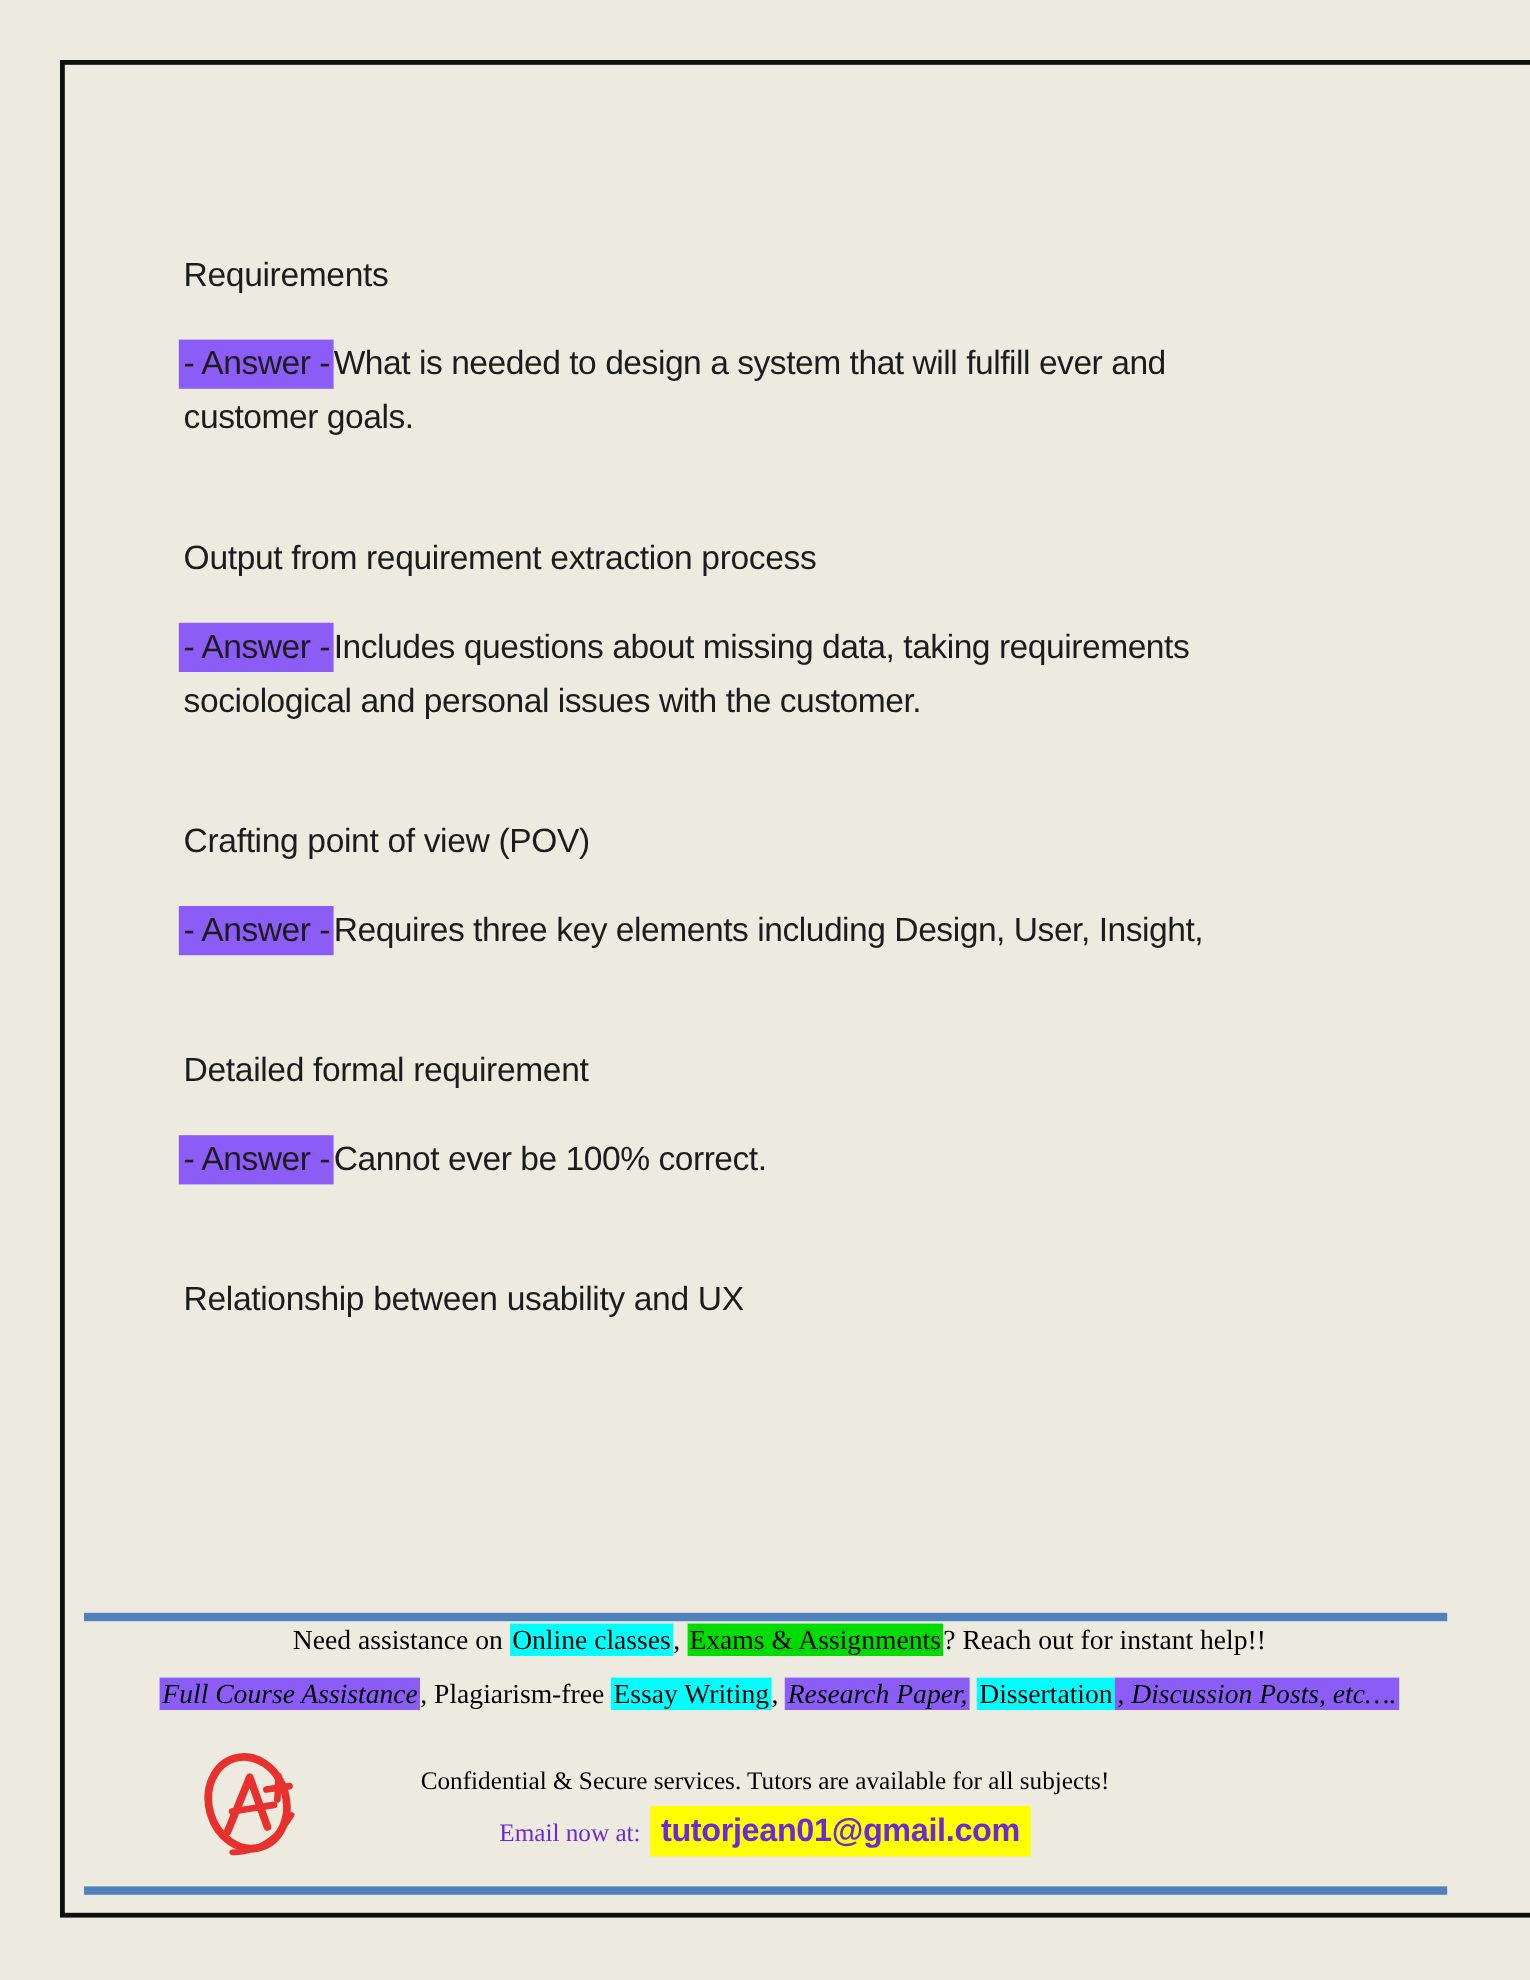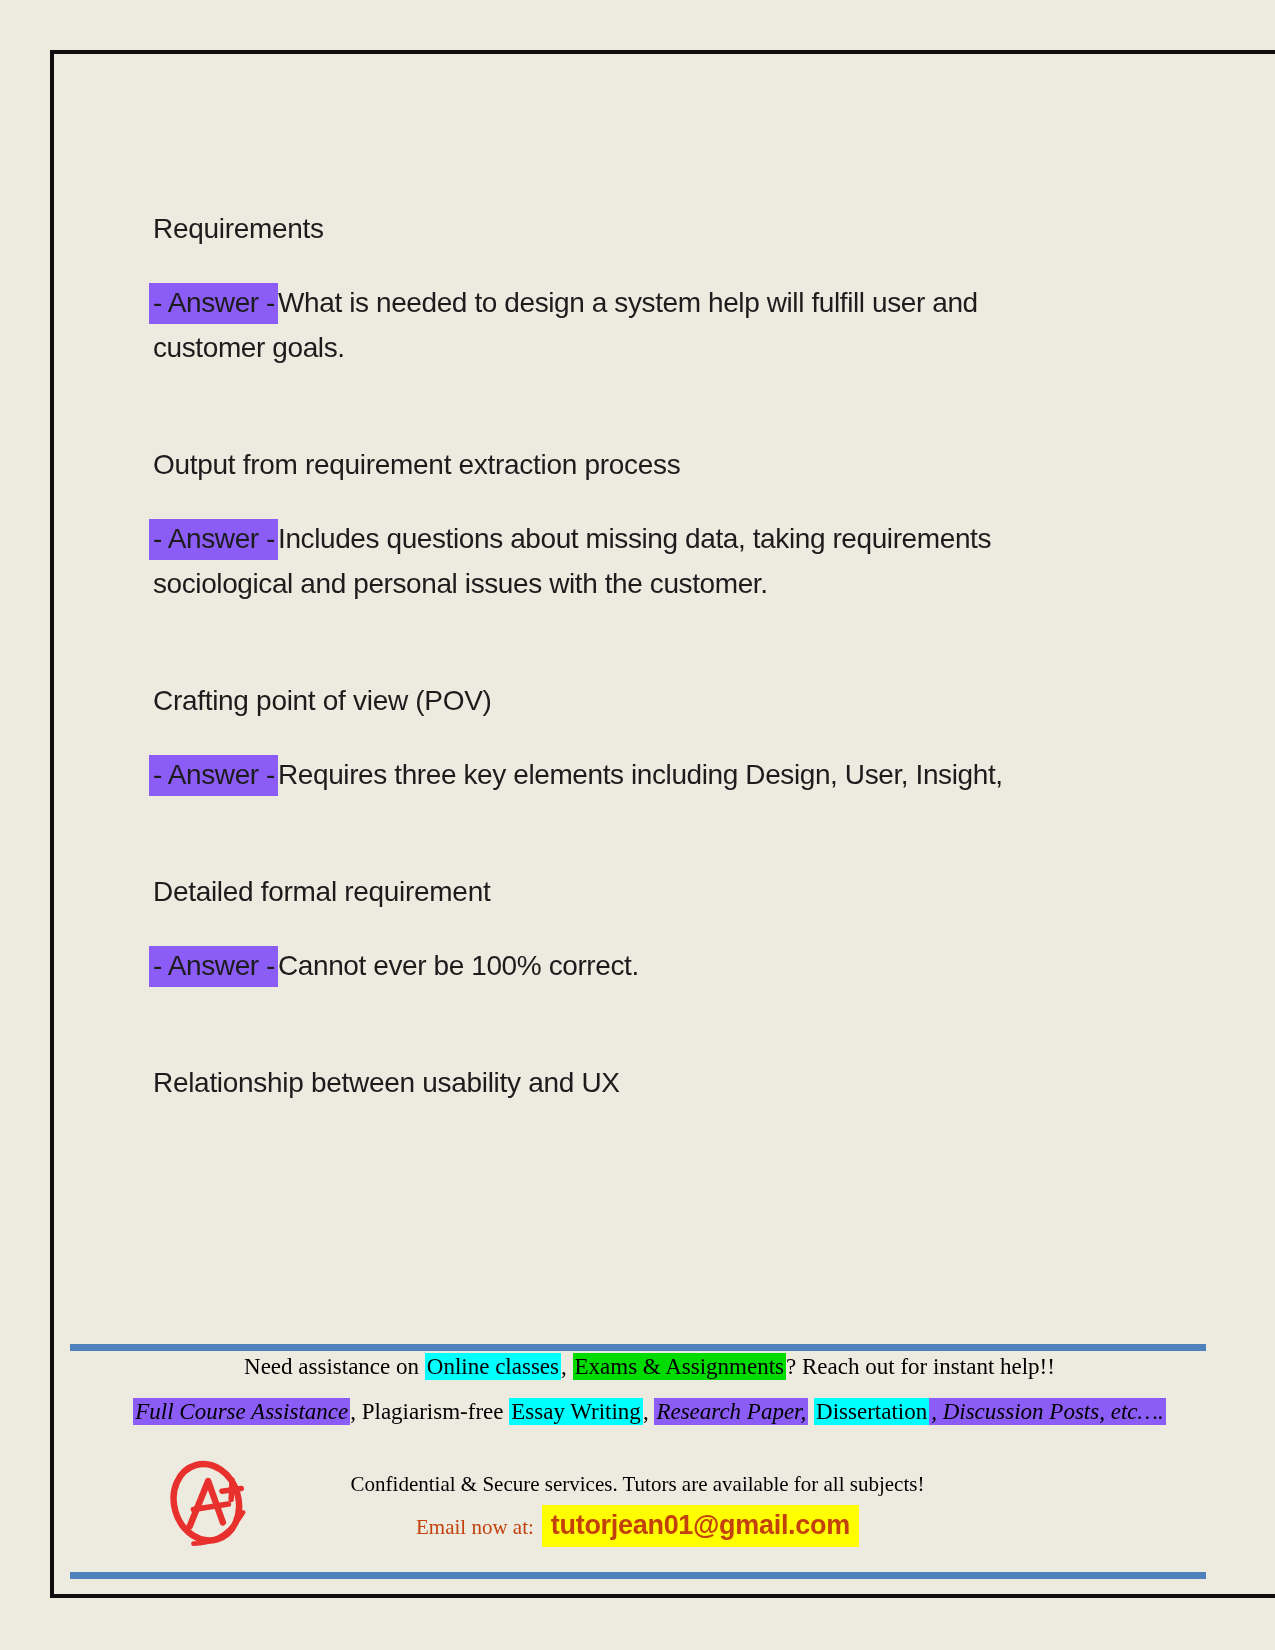--- a/index.html
+++ b/index.html
@@ -103,21 +103,21 @@
   }
 
   .email-row {
     position: absolute;
     left: 0;
     top: 1510px;
     width: 1275px;
     text-align: center;
     font-family: "Liberation Serif", serif;
     font-size: 21px;
-    color: #c2410c;
+    color: #6d28d9;
     white-space: nowrap;
   }
   .email {
     font-family: "Liberation Sans", sans-serif;
     font-weight: bold;
     font-size: 27px;
     background: #FFFF00;
     padding: 5px 9px 7px 9px;
     margin-left: 8px;
     letter-spacing: -0.3px;
@@ -126,21 +126,21 @@
 </head>
 <body>
 
 <div class="page">
 
   <div class="frame">
     <div class="content" id="qa-container">
         <section class="qa">
           <p class="question">Requirements</p>
           <div class="answer">
-            <div class="answer-line"><span class="answer-label">- Answer -</span><span class="answer-text">What is needed to design a system help will fulfill user and</span></div>
+            <div class="answer-line"><span class="answer-label">- Answer -</span><span class="answer-text">What is needed to design a system that will fulfill ever and</span></div>
             <div class="answer-line"><span class="answer-text">customer goals.</span></div>
           </div>
         </section>
         <section class="qa">
           <p class="question">Output from requirement extraction process</p>
           <div class="answer">
             <div class="answer-line"><span class="answer-label">- Answer -</span><span class="answer-text">Includes questions about missing data, taking requirements</span></div>
             <div class="answer-line"><span class="answer-text">sociological and personal issues with the customer.</span></div>
           </div>
         </section>

